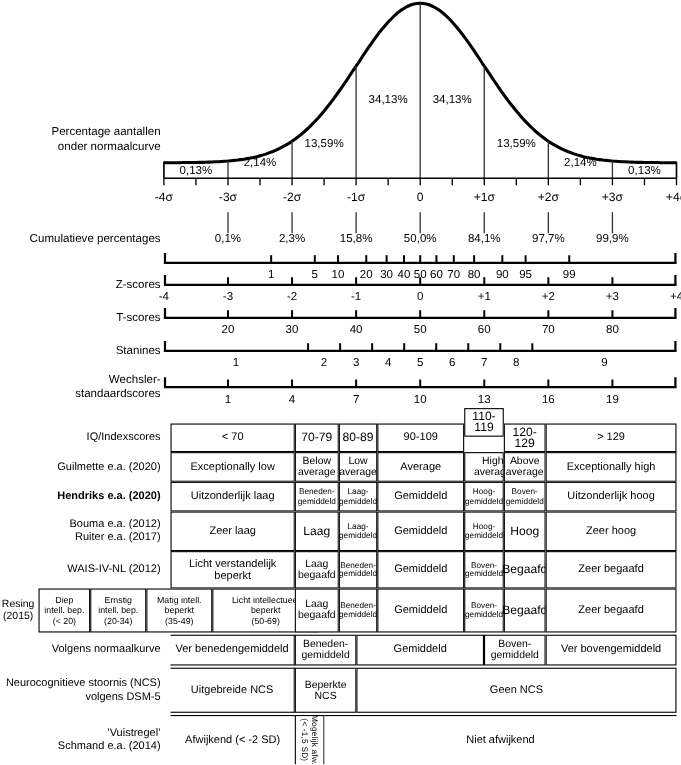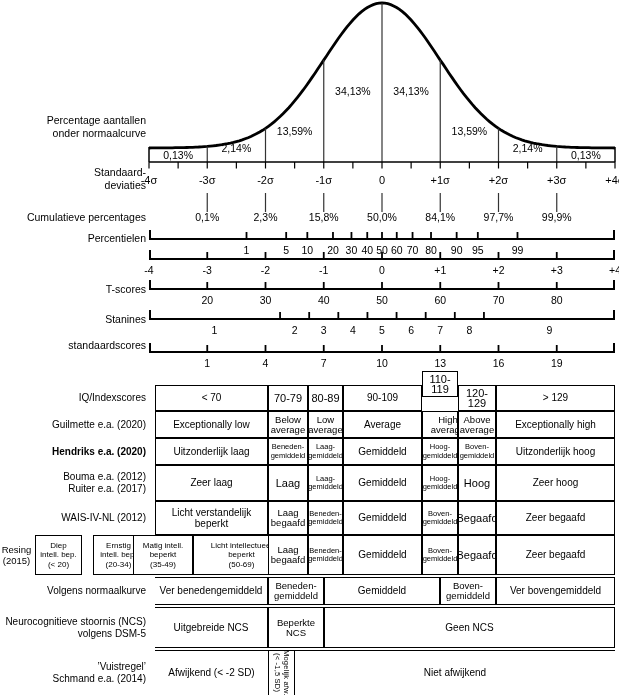--- a/index.html
+++ b/index.html
@@ -123,29 +123,26 @@
       <line x1="382" y1="345" x2="382" y2="352" stroke="#000" stroke-width="1.8"></line>
       <line x1="440.25" y1="345" x2="440.25" y2="352" stroke="#000" stroke-width="1.8"></line>
       <line x1="498.5" y1="345" x2="498.5" y2="352" stroke="#000" stroke-width="1.8"></line>
       <line x1="556.75" y1="345" x2="556.75" y2="352" stroke="#000" stroke-width="1.8"></line>
     </svg>
 
   <div class="ll" style="top:114px">
     <div>Percentage aantallen</div>
     <div>onder normaalcurve</div>
   </div>
-  <div class="ll" style="top:166px">
-    <div>Standaard-</div>
-    <div>deviaties</div>
-  </div>
   <div class="ll" style="top:211px">Cumulatieve percentages</div>
-  <div class="ll" style="top:232px">Percentielen</div>
+  <div class="ll" style="top:253px">Z-scores</div>
   <div class="ll" style="top:283px">T-scores</div>
   <div class="ll" style="top:313px">Stanines</div>
   <div class="ll" style="top:339px">
+    <div>Wechsler-</div>
     <div>standaardscores</div>
   </div>
 
   <div id="gen">
       <div class="lab" style="left: 178.125px; top: 149px;">0,13%</div>
       <div class="lab" style="left: 236.375px; top: 142px;">2,14%</div>
       <div class="lab" style="left: 294.625px; top: 125px;">13,59%</div>
       <div class="lab" style="left: 352.875px; top: 85px;">34,13%</div>
       <div class="lab" style="left: 411.125px; top: 85px;">34,13%</div>
       <div class="lab" style="left: 469.375px; top: 125px;">13,59%</div>
@@ -344,21 +341,21 @@
         <div>Zeer begaafd</div>
       </div>
       <div class="rowlab" style="top: 501px; height: 34px;">
         <div>WAIS-IV-NL (2012)</div>
       </div>
       <div class="cell r3" style="left: 35px; top: 535px; width: 47px; height: 40px;">
         <div>Diep</div>
         <div>intell. bep.</div>
         <div>(&lt; 20)</div>
       </div>
-      <div class="cell r3" style="left: 82px; top: 535px; width: 51px; height: 40px; margin-left: 11px;">
+      <div class="cell r3" style="left: 82px; top: 535px; width: 51px; height: 40px;">
         <div>Ernstig</div>
         <div>intell. bep.</div>
         <div>(20-34)</div>
       </div>
       <div class="cell r3" style="left: 133px; top: 535px; width: 60px; height: 40px;">
         <div>Matig intell.</div>
         <div>beperkt</div>
         <div>(35-49)</div>
       </div>
       <div class="cell r3" style="left: 193px; top: 535px; width: 97px; height: 40px;">

